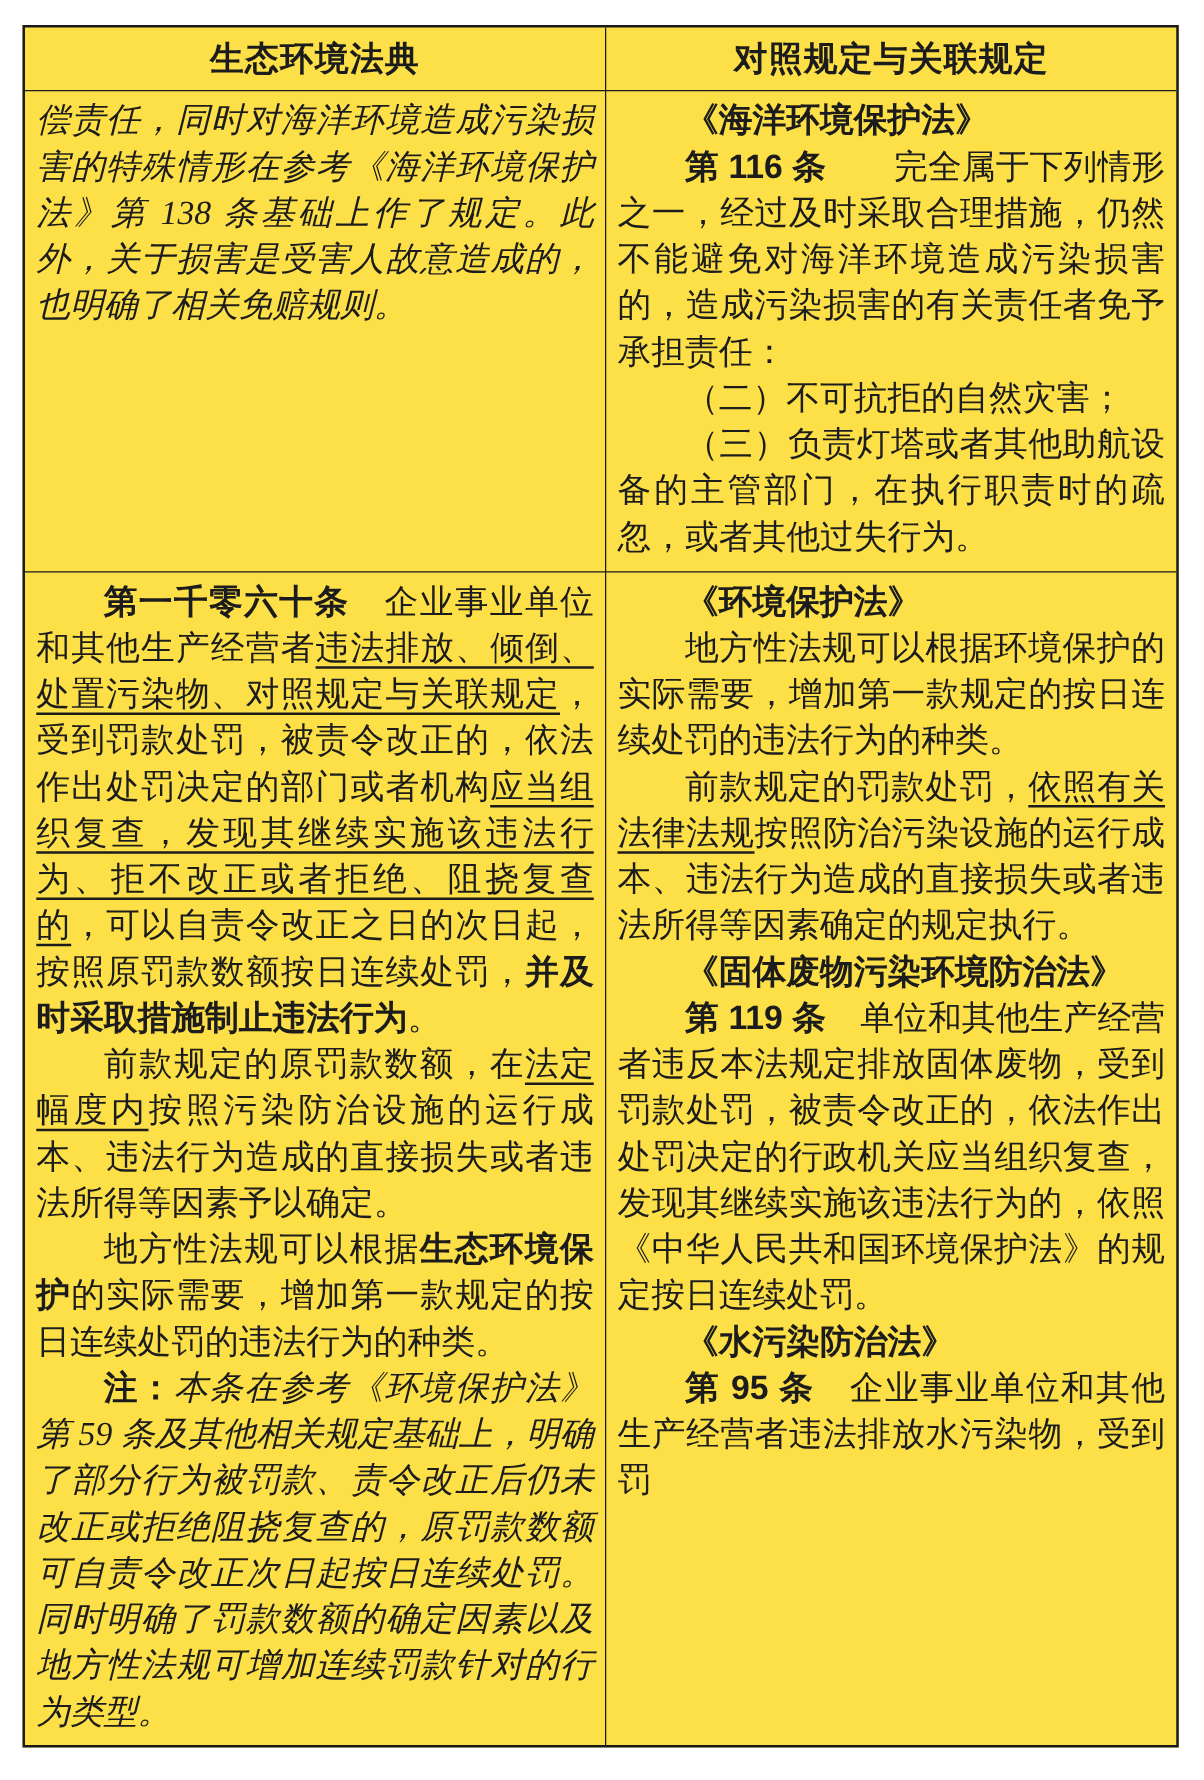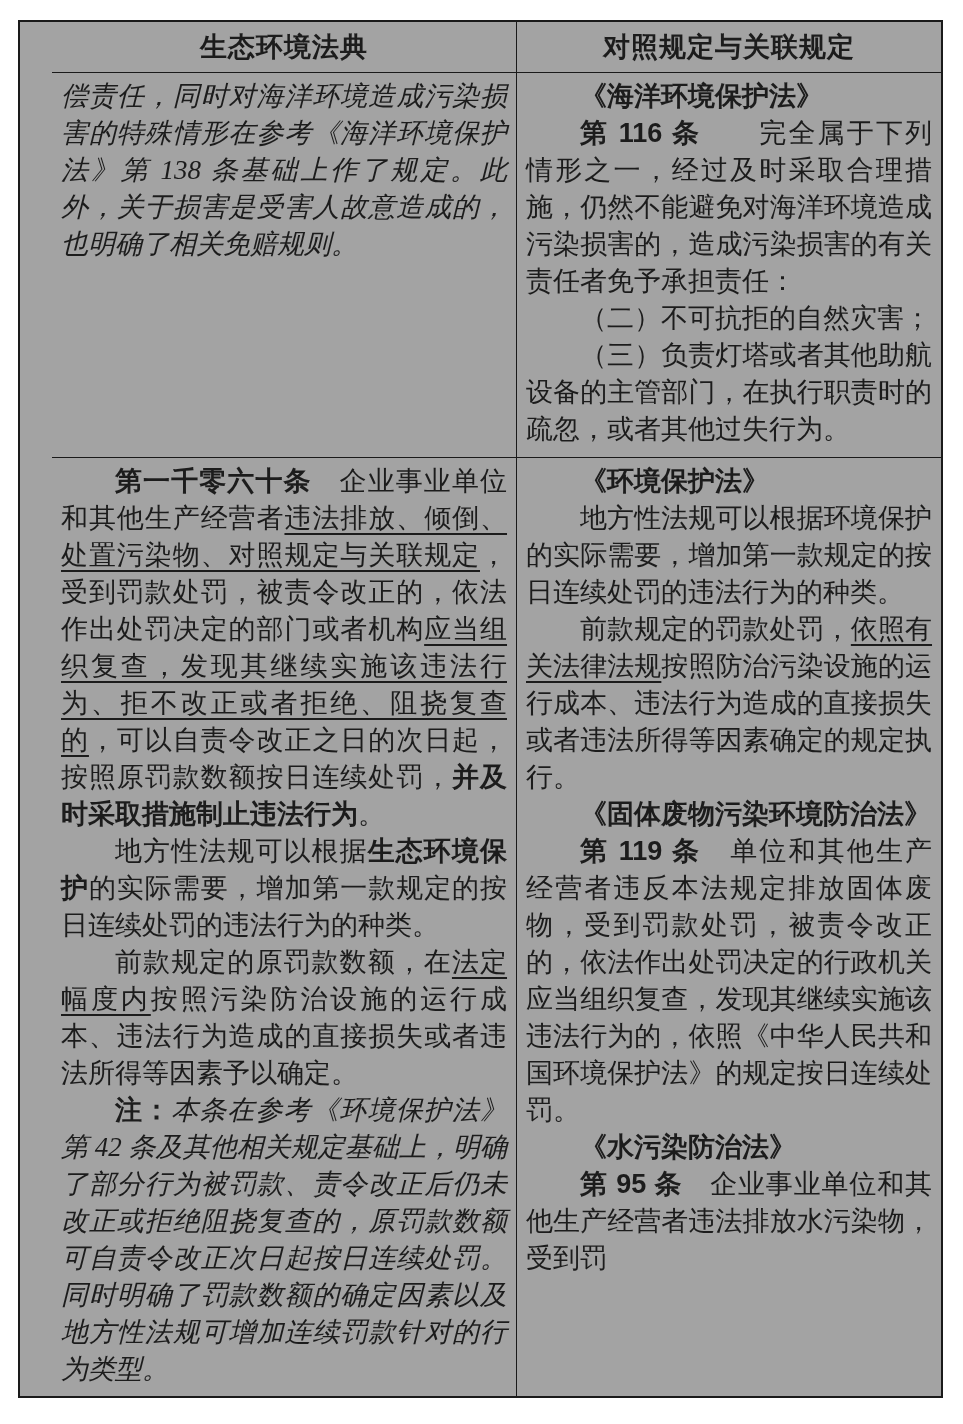--- a/index.html
+++ b/index.html
@@ -18,23 +18,22 @@
   .doc-table {
     position: absolute;
     left: 18px;
     top: 20px;
     width: 925px;
     height: 1378px;
     border: 2px solid #1a1a1a;
     display: grid;
     grid-template-columns: 464px 1fr;
     grid-template-rows: 50px 385px 1fr;
-    background: #a3a3a3;
+    background: #fde047;
     box-sizing: border-box;
-    padding-left: 32px;
   }
   .cell {
     box-sizing: border-box;
     overflow: hidden;
   }
   .col-right {
     border-left: 1.5px solid #1a1a1a;
   }
   .row-sep {
     border-top: 1.5px solid #1a1a1a;
@@ -90,23 +89,23 @@
     </div>
   <div class="cell body-cell row-sep col-right">
       <p class="para"><span class="run b">《海洋环境保护法》</span></p>
       <p class="para"><span class="run b">第 116 条</span><span class="run">　　完全属于下列情形之一，经过及时采取合理措施，仍然不能避免对海洋环境造成污染损害的，造成污染损害的有关责任者免予承担责任：</span></p>
       <p class="para"><span class="run">（二）不可抗拒的自然灾害；</span></p>
       <p class="para"><span class="run">（三）负责灯塔或者其他助航设备的主管部门，在执行职责时的疏忽，或者其他过失行为。</span></p>
     </div>
 
   <div class="cell body-cell row-sep">
       <p class="para"><span class="run b">第一千零六十条</span><span class="run">　企业事业单位和其他生产经营者</span><span class="run u">违法排放、倾倒、处置污染物、对照规定与关联规定</span><span class="run">，受到罚款处罚，被责令改正的，依法作出处罚决定的部门或者机构</span><span class="run u">应当组织复查，发现其继续实施该违法行为、拒不改正或者拒绝、阻挠复查的</span><span class="run">，可以自责令改正之日的次日起，按照原罚款数额按日连续处罚，</span><span class="run b">并及时采取措施制止违法行为</span><span class="run">。</span></p>
+      <p class="para"><span class="run">前款规定的原罚款数额，在</span><span class="run u">法定幅度内</span><span class="run">按照污染防治设施的运行成本、违法行为造成的直接损失或者违法所得等因素予以确定。</span></p>
       <p class="para"><span class="run">地方性法规可以根据</span><span class="run b">生态环境保护</span><span class="run">的实际需要，增加第一款规定的按日连续处罚的违法行为的种类。</span></p>
-      <p class="para"><span class="run">前款规定的原罚款数额，在</span><span class="run u">法定幅度内</span><span class="run">按照污染防治设施的运行成本、违法行为造成的直接损失或者违法所得等因素予以确定。</span></p>
-      <p class="para kaiti"><span class="run b">注：</span><span class="run">本条在参考《环境保护法》第 42 条及其他相关规定基础上，明确了部分行为被罚款、责令改正后仍未改正或拒绝阻挠复查的，原罚款数额可自责令改正次日起按日连续处罚。同时明确了罚款数额的确定因素以及地方性法规可增加连续罚款针对的行为类型。</span></p>
+      <p class="para kaiti"><span class="run b">注：</span><span class="run">本条在参考《环境保护法》第 59 条及其他相关规定基础上，明确了部分行为被罚款、责令改正后仍未改正或拒绝阻挠复查的，原罚款数额可自责令改正次日起按日连续处罚。同时明确了罚款数额的确定因素以及地方性法规可增加连续罚款针对的行为类型。</span></p>
     </div>
   <div class="cell body-cell row-sep col-right">
       <p class="para"><span class="run b">《环境保护法》</span></p>
       <p class="para"><span class="run">地方性法规可以根据环境保护的实际需要，增加第一款规定的按日连续处罚的违法行为的种类。</span></p>
       <p class="para"><span class="run">前款规定的罚款处罚，</span><span class="run u">依照有关法律法规</span><span class="run">按照防治污染设施的运行成本、违法行为造成的直接损失或者违法所得等因素确定的规定执行。</span></p>
       <p class="para"><span class="run b">《固体废物污染环境防治法》</span></p>
       <p class="para"><span class="run b">第 119 条</span><span class="run">　单位和其他生产经营者违反本法规定排放固体废物，受到罚款处罚，被责令改正的，依法作出处罚决定的行政机关应当组织复查，发现其继续实施该违法行为的，依照《中华人民共和国环境保护法》的规定按日连续处罚。</span></p>
       <p class="para"><span class="run b">《水污染防治法》</span></p>
       <p class="para"><span class="run b">第 95 条</span><span class="run">　企业事业单位和其他生产经营者违法排放水污染物，受到罚</span></p>
     </div>

